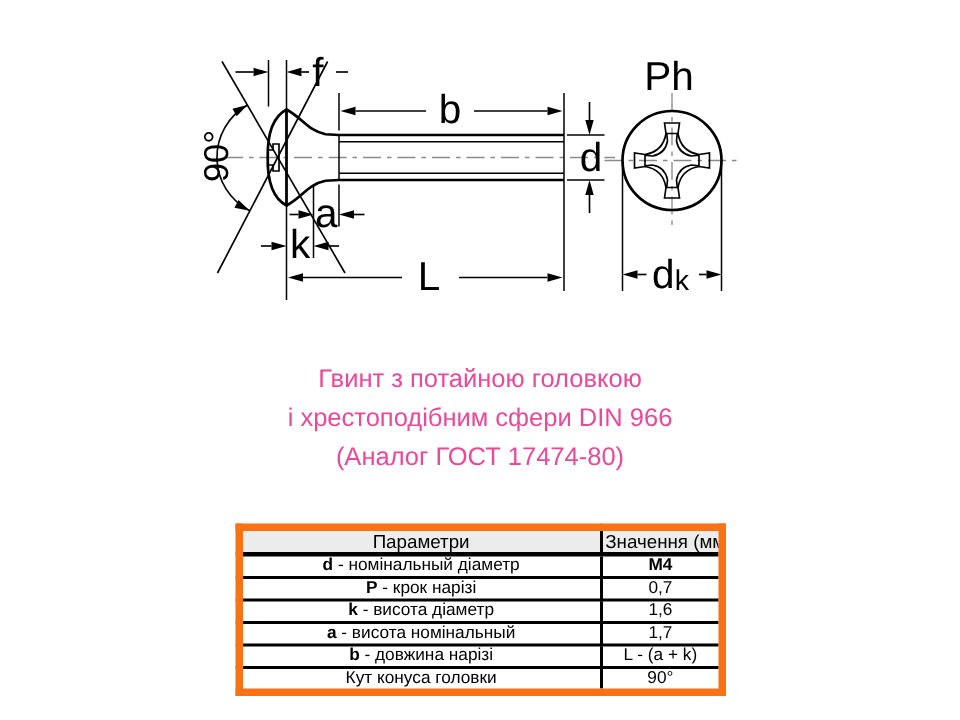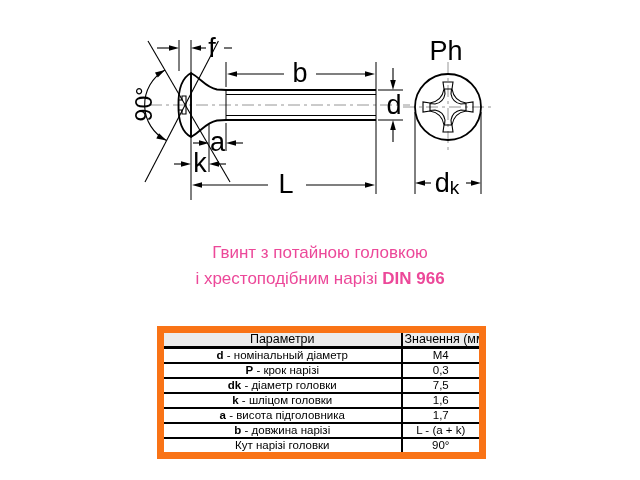--- a/index.html
+++ b/index.html
@@ -16,36 +16,36 @@
   .cl        { stroke: #8a8a8a; stroke-width: 0.9; fill: none; stroke-dasharray: 12 4 3 4; }
   .arrow     { fill: #000; stroke: none; }
   .dim-label { font-family: "Liberation Sans", sans-serif; font-size: 27px; fill: #000;
                text-anchor: middle; dominant-baseline: central; }
   .dim-label-small { font-size: 23px; }
   .sub { font-size: 19px; }
 
   
   .title-block { position: absolute; top: 240px; left: 0; width: 640px;
                  text-align: center; font-size: 17px; line-height: 26px; color: #ec4899; }
-  .title-block .b { font-weight: bold; }
+  .title-block .b { font-weight: normal; }
 
   
   .spec-table { position: absolute; top: 326px; left: 157px;
                 border-collapse: collapse; table-layout: fixed; width: 322px;
                 font-size: 11.5px; }
   .spec-table th, .spec-table td { border: 2px solid #000; text-align: center;
                 vertical-align: middle; padding: 0 2px; line-height: 13px; height: 15px;
                 overflow: hidden; white-space: nowrap; }
-  .spec-table { border: 7px solid #f97316; }
+  .spec-table { border: 5px solid #f97316; margin-top: 23px; }
   .spec-table thead th { height: 18px; font-weight: normal; font-size: 12.5px;
                 background: #ececec; border-bottom: 3px solid #000; }
   .col-param { width: 241px; }
   .col-val   { width: 81px;  }
   .p-key { font-weight: bold; }
-  .bold  { font-weight: normal; }
+  .bold  { font-weight: bold; }
 </style>
 </head>
 <body>
 
 <div class="stage">
 
   <svg id="drawing" width="640" height="212" viewBox="0 0 640 212">
 
     <g>
       <line class="cl" x1="150" y1="105" x2="410" y2="105"></line>
@@ -155,62 +155,59 @@
         <line class="thin" x1="425" y1="183" x2="431" y2="183"></line>
         <text class="dim-label" x="447" y="183"><tspan>d</tspan><tspan class="sub" dy="4">k</tspan></text>
         <line class="thin" x1="466" y1="183" x2="471" y2="183"></line>
         <polygon class="arrow" points="481,183 471,180.2 471,185.8"></polygon>
       </g>
     </g>
   </svg>
 
   <div class="title-block">
     <div>Гвинт з потайною головкою</div>
-    <div><span>і хрестоподібним нарізі </span><span class="b">DIN 966</span></div>
+    <div><span>і хрестоподібним сфери </span><span class="b">DIN 966</span></div>
+    <div>(Аналог ГОСТ 17474-80)</div>
   </div>
 
   <table class="spec-table">
     <thead>
       <tr>
         <th class="col-param">Параметри</th>
         <th class="col-val">Значення (мм)</th>
       </tr>
     </thead>
     <tbody>
     <tr>
       <td class="c-param"><b class="p-key">d</b><span class="p-desc"> - номінальный діаметр</span></td>
       <td class="c-val p-val bold">M4</td>
     </tr>
 
     <tr>
       <td class="c-param"><b class="p-key">P</b><span class="p-desc"> - крок нарізі</span></td>
-      <td class="c-val p-val">0,3</td>
-    </tr>
-
-    <tr>
-      <td class="c-param"><b class="p-key">dk</b><span class="p-desc"> - діаметр головки</span></td>
-      <td class="c-val p-val">7,5</td>
-    </tr>
-
-    <tr>
-      <td class="c-param"><b class="p-key">k</b><span class="p-desc"> - шліцом головки</span></td>
+      <td class="c-val p-val">0,7</td>
+    </tr>
+
+
+    <tr>
+      <td class="c-param"><b class="p-key">k</b><span class="p-desc"> - висота діаметр</span></td>
       <td class="c-val p-val">1,6</td>
     </tr>
 
     <tr>
-      <td class="c-param"><b class="p-key">a</b><span class="p-desc"> - висота підголовника</span></td>
+      <td class="c-param"><b class="p-key">a</b><span class="p-desc"> - висота номінальный</span></td>
       <td class="c-val p-val">1,7</td>
     </tr>
 
 
     <tr>
       <td class="c-param"><b class="p-key">b</b><span class="p-desc"> - довжина нарізі</span></td>
       <td class="c-val p-val">L - (a + k)</td>
     </tr>
 
     <tr>
-      <td class="c-param"><b class="p-key"></b><span class="p-desc">Кут нарізі головки</span></td>
+      <td class="c-param"><b class="p-key"></b><span class="p-desc">Кут конуса головки</span></td>
       <td class="c-val p-val">90°</td>
     </tr>
   </tbody>
   </table>
 
 </div>
 
 </body></html>

